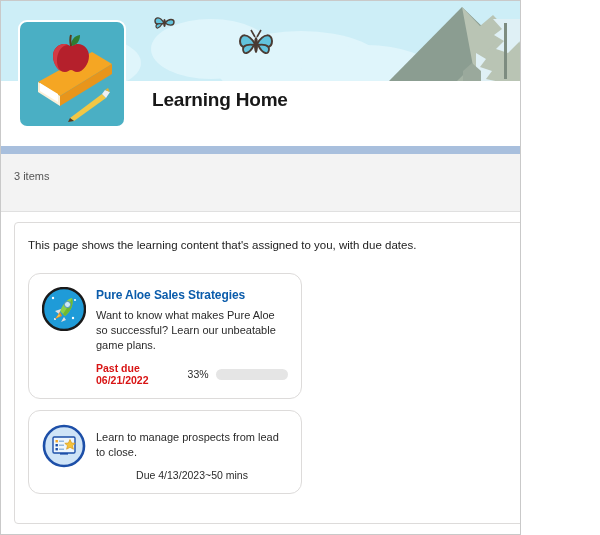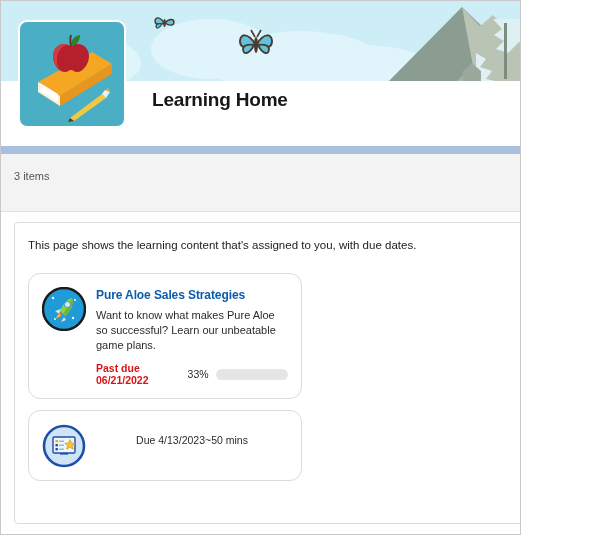--- a/index.html
+++ b/index.html
@@ -354,20 +354,21 @@
               <rect x="13.5" y="16" width="2.4" height="2.4" fill="#f5a623"></rect>
               <rect x="13.5" y="20" width="2.4" height="2.4" fill="#1d4fa8"></rect>
               <rect x="13.5" y="24" width="2.4" height="2.4" fill="#1d4fa8"></rect>
               <rect x="17" y="16.6" width="5" height="1.2" fill="#7fa8d8"></rect>
               <rect x="17" y="20.6" width="5" height="1.2" fill="#7fa8d8"></rect>
               <rect x="17" y="24.6" width="5" height="1.2" fill="#7fa8d8"></rect>
               <polygon points="28,15.5 29.6,19 33.2,19.3 30.5,21.7 31.4,25.2 28,23.3 24.6,25.2 25.5,21.7 22.8,19.3 26.4,19" fill="#f5c23b" stroke="#d99a1c" stroke-width="0.7"></polygon>
             </svg>
           </div>
           <div class="card-main">
+            <div class="card-desc">Learn to manage prospects from lead to close.</div>
             <div class="card-foot spread">
               <span>Due 4/13/2023</span>
               <span>~50 mins</span>
             </div>
           </div>
         </div>
 
       </div>
     </div>
   </div>

